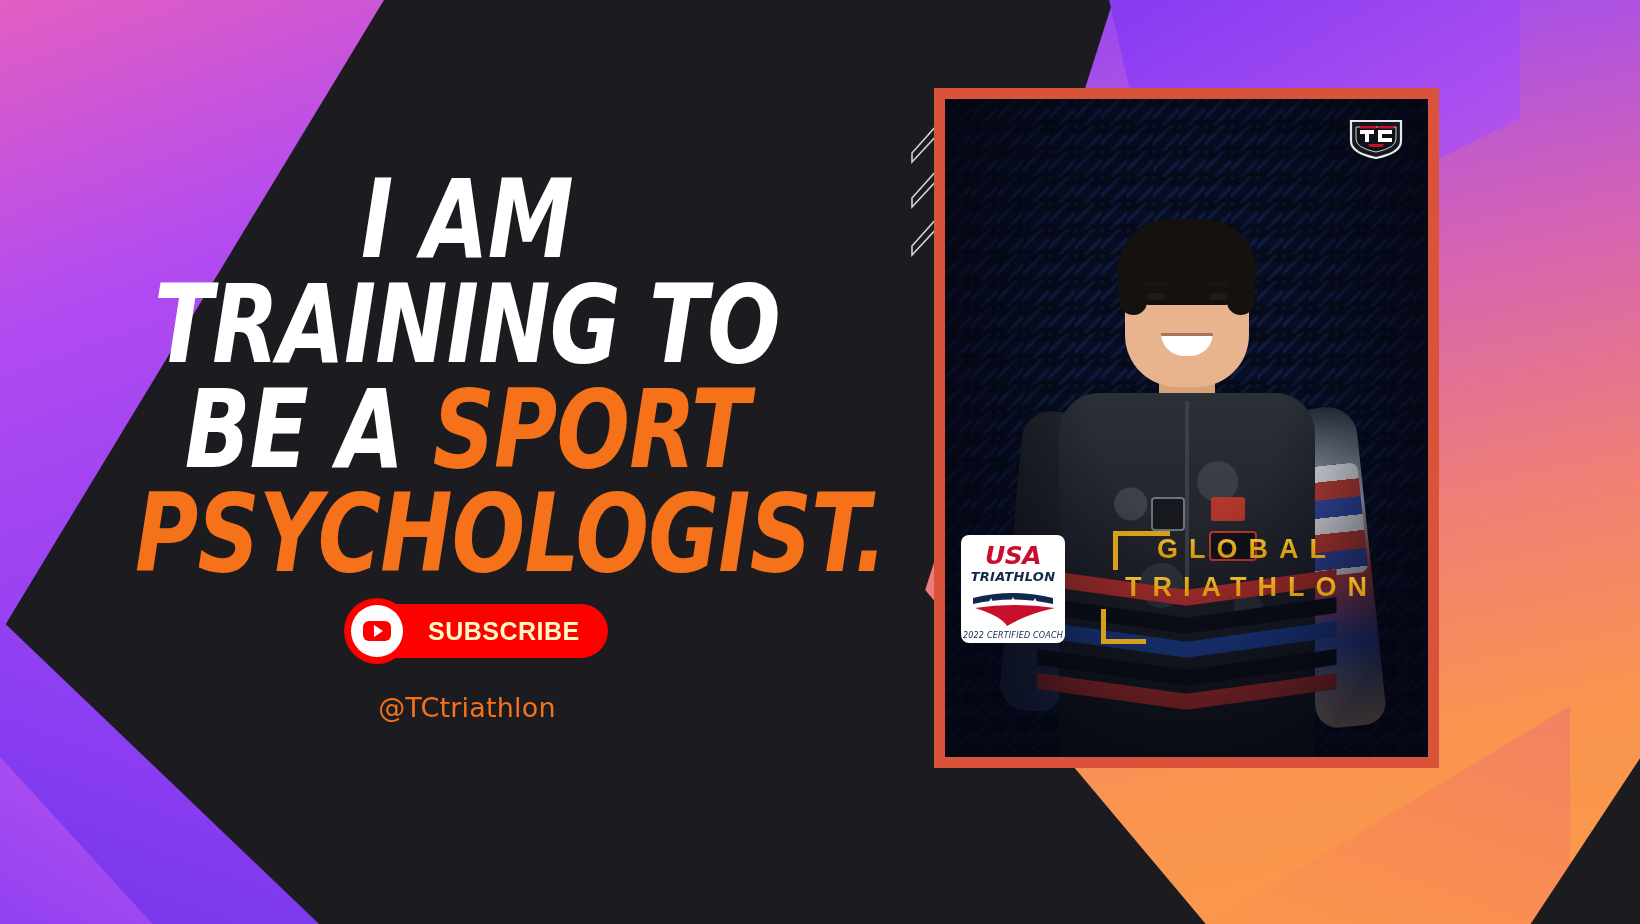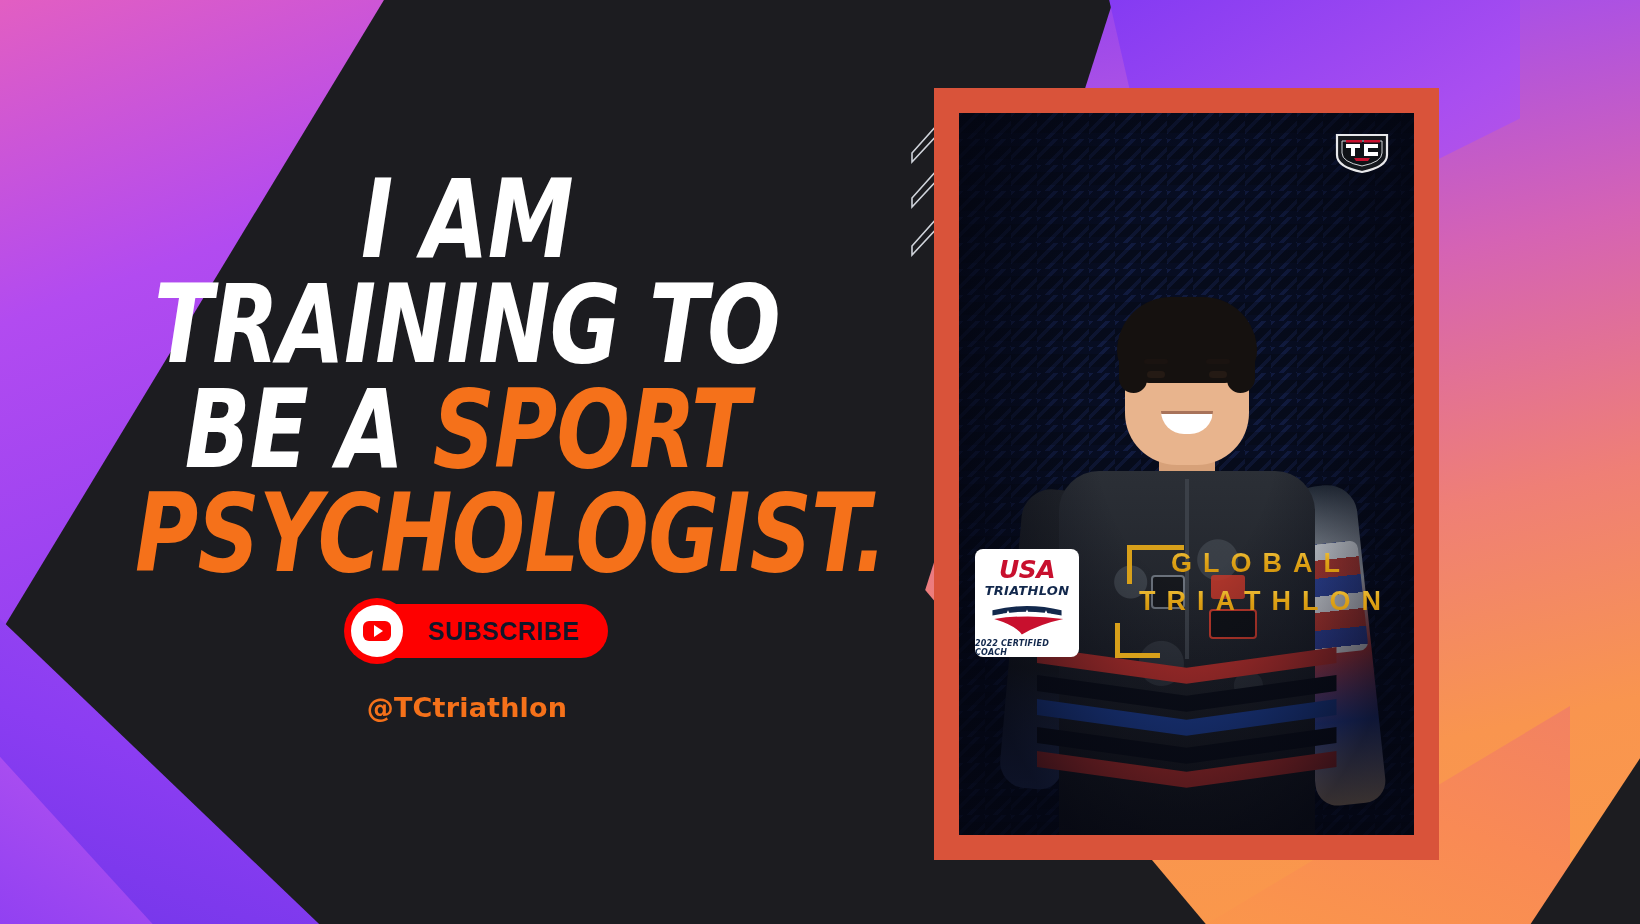--- a/index.html
+++ b/index.html
@@ -70,21 +70,21 @@
     position:absolute;left:352px;top:601px;
     display:flex;align-items:center;height:60px;
   }
   #subscribe-btn{
     position:relative;display:flex;align-items:center;
     height:54px;background:#fe0000;border-radius:27px;
     padding-left:76px;padding-right:28px;
     box-shadow:none;cursor:pointer;
   }
   #subscribe-label{
-    color:#0f172a;font-size:25px;font-weight:bold;letter-spacing:0.5px;
+    color:#fef9c3;font-size:25px;font-weight:bold;letter-spacing:0.5px;
     font-family:"Liberation Sans", sans-serif;
     text-align:center;
   }
   #yt-badge{
     position:absolute;left:-8px;top:-6px;width:66px;height:66px;
     background:#fe0000;border-radius:50%;
     display:flex;align-items:center;justify-content:center;
   }
   #yt-badge-inner{
     width:52px;height:52px;background:#ffffff;border-radius:50%;
@@ -98,31 +98,31 @@
     display:block;width:0;height:0;
     border-left:9px solid #ffffff;
     border-top:6px solid transparent;
     border-bottom:6px solid transparent;
     margin-left:3px;
   }
 
   #handle{
     position:absolute;left:52px;top:692px;width:830px;
     text-align:center;color:#f5711a;
-    font-size:27px;font-weight:bold;letter-spacing:0.2px;
+    font-size:27px;font-weight:normal;letter-spacing:0.2px;
     font-family:"DejaVu Sans", sans-serif;
   }
 
   
   #arrow-deco{position:absolute;left:896px;top:98px;width:110px;height:160px;}
 
   
   #photo-card{
-    position:absolute;left:934px;top:88px;width:505px;height:772px;
-    background:#d9533a;padding:25px;box-sizing:border-box;
+    position:absolute;left:934px;top:88px;width:505px;height:680px;
+    background:#d9533a;padding:11px;box-sizing:border-box;
   }
   #card-inner{
     position:relative;width:100%;height:100%;overflow:hidden;
     background:#0a1028;
   }
   
   #card-pattern{
     position:absolute;inset:0;
     background-color:#070d22;
     background-image:
@@ -256,21 +256,21 @@
     letter-spacing:-0.5px;line-height:1;
     font-family:"DejaVu Sans", sans-serif;
   }
   #usat-tri{
     color:#12284c;font-weight:bold;font-style:italic;font-size:13px;
     letter-spacing:0.3px;margin-top:1px;
     font-family:"DejaVu Sans", sans-serif;
   }
   #usat-swoosh{position:relative;width:92px;height:44px;margin-top:2px;}
   #usat-coach{
-    color:#12284c;font-weight:bold;font-style:italic;font-size:8px;
+    color:#12284c;font-weight:normal;font-style:italic;font-size:8px;
     letter-spacing:0.2px;margin-top:1px;
     font-family:"DejaVu Sans", sans-serif;
   }
 
   
   #gta{
     position:absolute;left:150px;top:430px;width:322px;height:120px;
     color:#e8b11f;
   }
   .gta-line{

